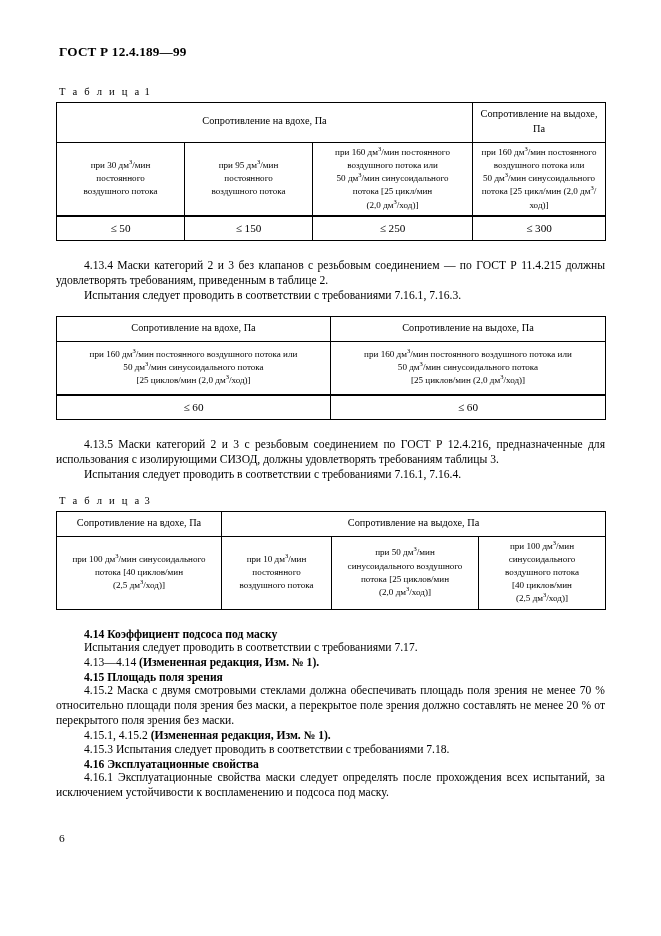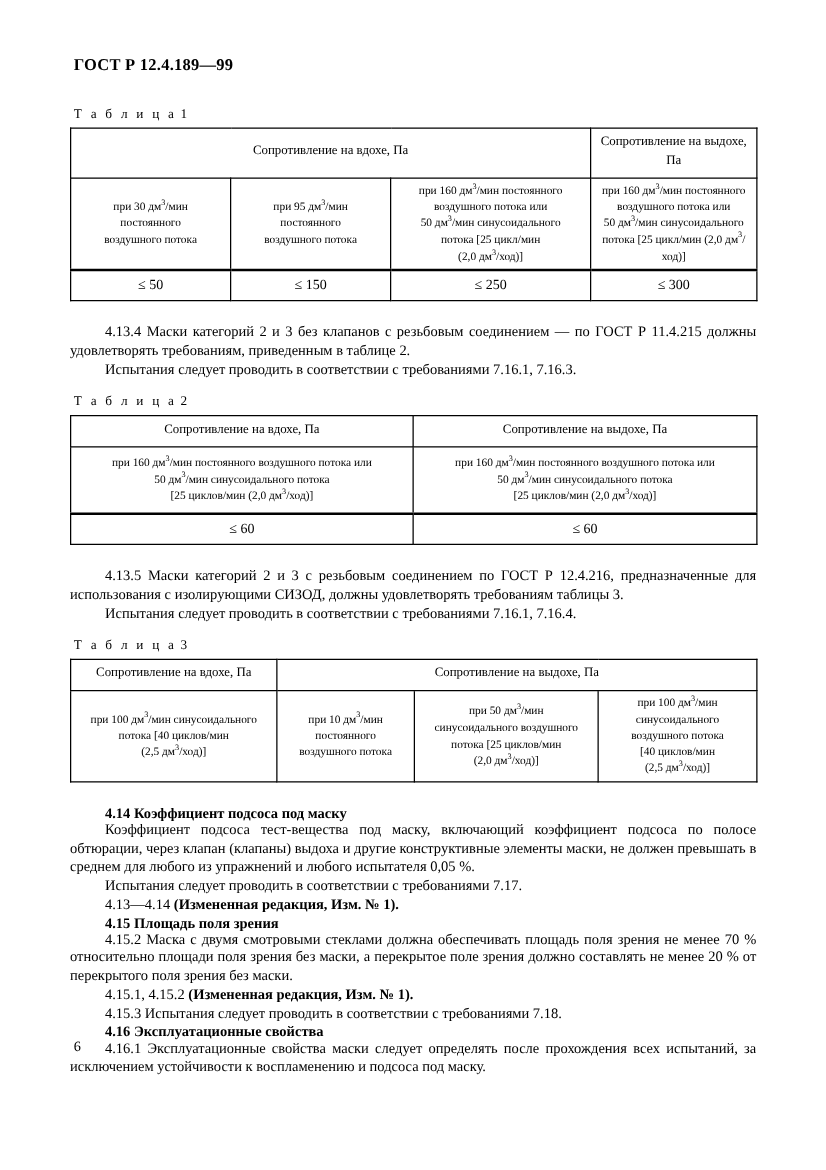--- a/index.html
+++ b/index.html
@@ -152,23 +152,20 @@
       </tbody>
     </table>
 
     <div class="spacer-l"></div>
 
     <p class="para">4.13.4  Маски категорий 2 и 3 без клапанов с резьбовым соединением — по ГОСТ Р 11.4.215 должны удовлетворять требованиям, приведенным в таблице 2.</p>
     <p class="para">Испытания следует проводить в соответствии с требованиями 7.16.1, 7.16.3.</p>
 
     <div class="spacer-m"></div>
 
-    <div class="table-caption">
-      <span>Т а б л и ц а</span><span class="num">2</span>
-    </div>
     <table class="gost t2">
       <colgroup>
           <col style="width:274px">
           <col style="width:275px">
         </colgroup>
       <tbody>
         <tr class="frame-top">
           <td class="hdr">Сопротивление на вдохе, Па</td>
           <td class="hdr">Сопротивление на выдохе, Па</td>
         </tr>
@@ -210,21 +207,20 @@
           <td>при 10 дм<sup>3</sup>/мин<br>постоянного<br>воздушного потока</td>
           <td>при 50 дм<sup>3</sup>/мин<br>синусоидального воздушного<br>потока [25 циклов/мин<br>(2,0 дм<sup>3</sup>/ход)]</td>
           <td>при 100 дм<sup>3</sup>/мин<br>синусоидального<br>воздушного потока<br>[40 циклов/мин<br>(2,5 дм<sup>3</sup>/ход)]</td>
         </tr>
       </tbody>
     </table>
 
     <div class="spacer-l"></div>
 
     <div class="section-head">4.14  Коэффициент подсоса под маску</div>
-    <p class="para">Коэффициент подсоса тест-вещества под маску, включающий коэффициент подсоса по полосе обтюрации, через клапан (клапаны) выдоха и другие конструктивные элементы маски, не должен превышать в среднем для любого из упражнений и любого испытателя 0,05 %.</p>
     <p class="para">Испытания следует проводить в соответствии с требованиями 7.17.</p>
     <p class="para"><span>4.13—4.14 </span><span class="bold">(Измененная редакция, Изм. № 1).</span></p>
     <div class="section-head">4.15  Площадь поля зрения</div>
     <p class="para">4.15.2  Маска с двумя смотровыми стеклами должна обеспечивать площадь поля зрения не менее 70 % относительно площади поля зрения без маски, а перекрытое поле зрения должно составлять не менее 20 % от перекрытого поля зрения без маски.</p>
     <p class="para"><span>4.15.1, 4.15.2 </span><span class="bold">(Измененная редакция, Изм. № 1).</span></p>
     <p class="para">4.15.3  Испытания следует проводить в соответствии с требованиями 7.18.</p>
     <div class="section-head">4.16  Эксплуатационные свойства</div>
     <p class="para">4.16.1  Эксплуатационные свойства маски следует определять после прохождения всех испытаний, за исключением устойчивости к воспламенению и подсоса под маску.</p>
 
   </div>

